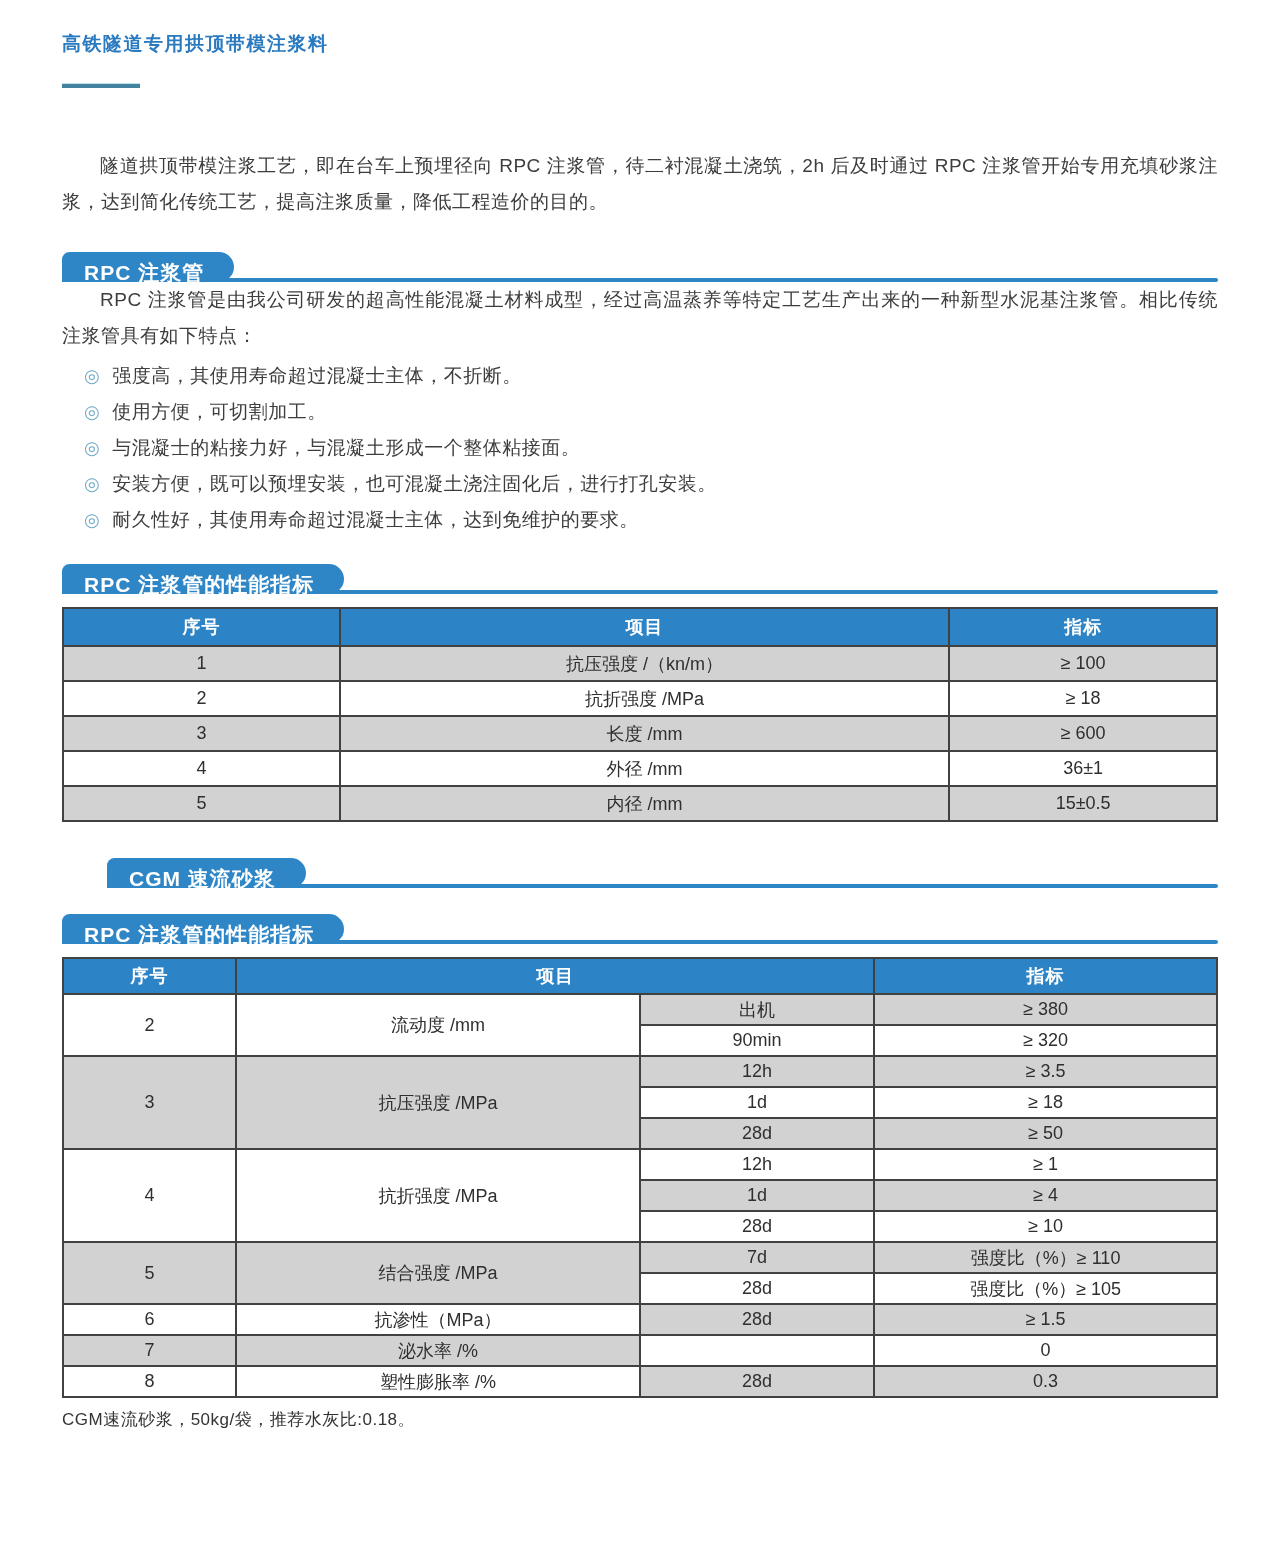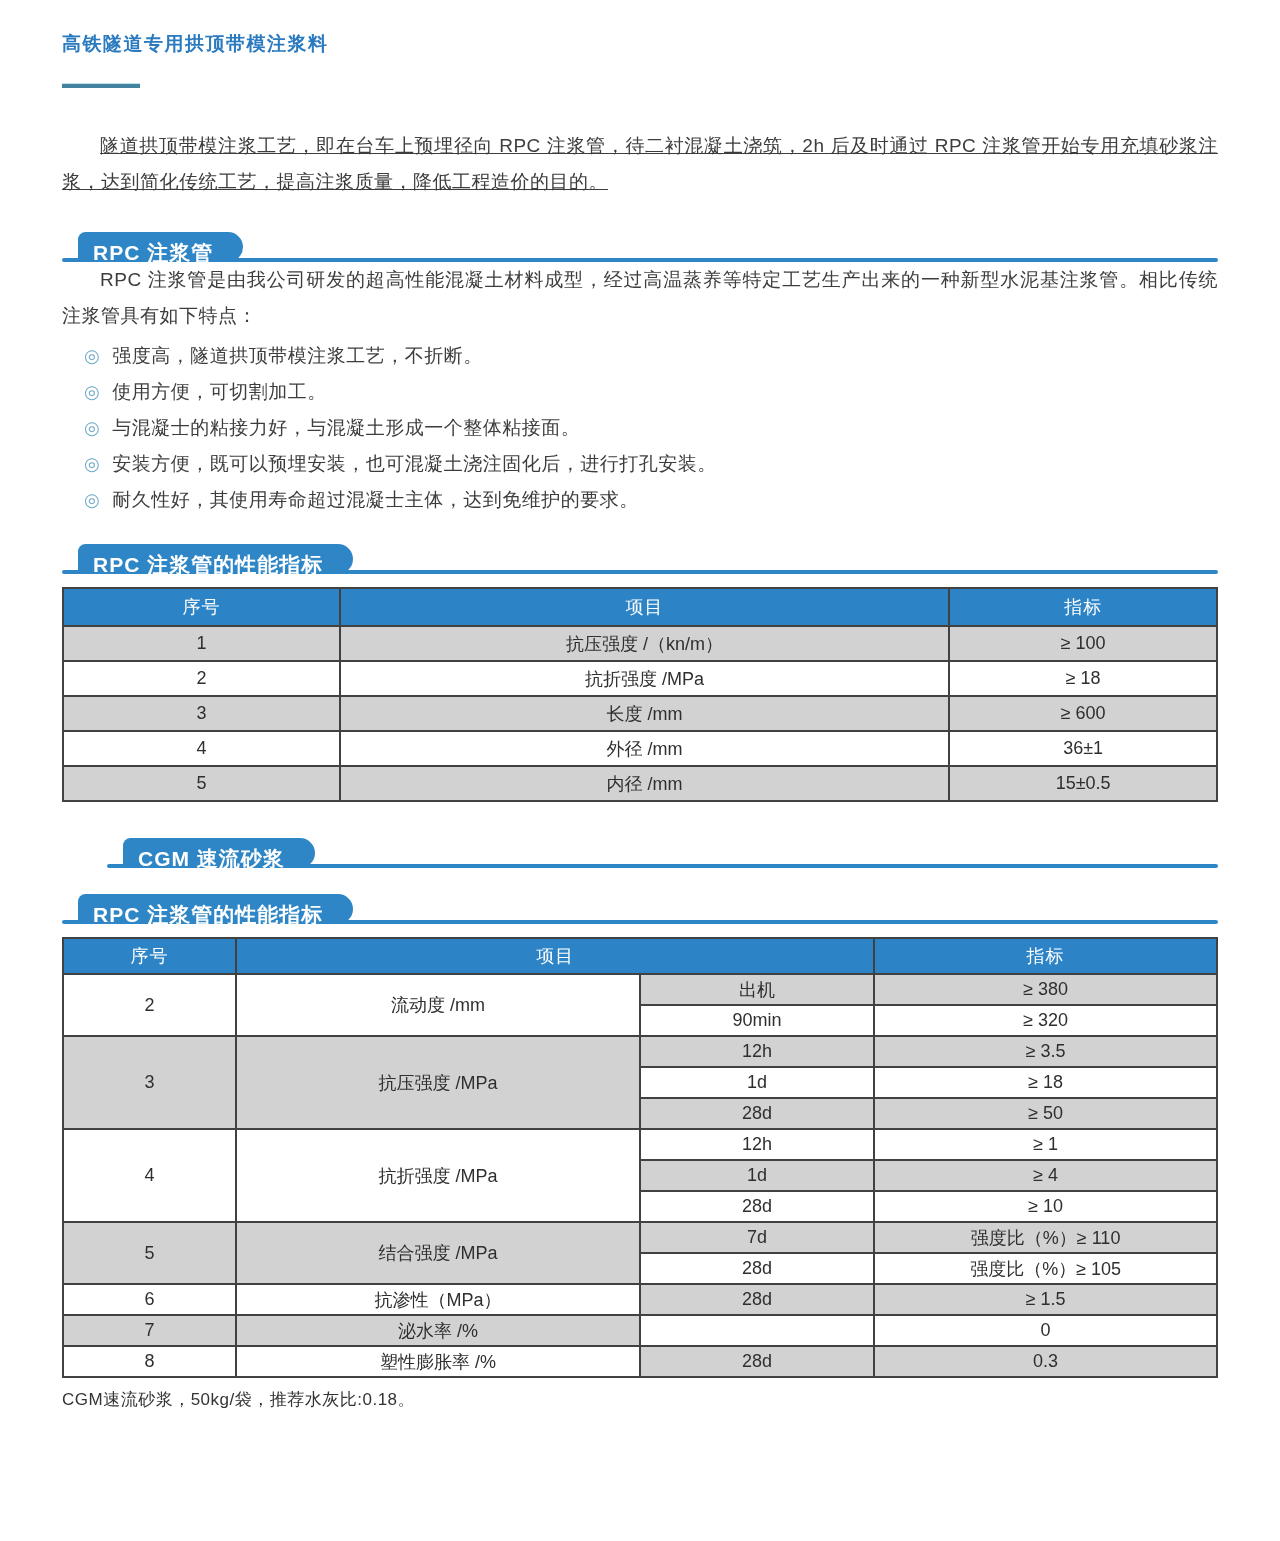--- a/index.html
+++ b/index.html
@@ -17,58 +17,58 @@
   }
   .title-underline {
     width:78px; height:4px; background:#44839f;
     border-top:1px solid #bfe2ef; margin-top:23px;
   }
 
   .body-text {
     margin:0; font-size:19px; line-height:36px;
     text-align:justify; color:#3d3d3d; letter-spacing:0.5px;
   }
-  .intro { margin-top:40px; text-indent:2em;text-decoration:underline; }
+  .intro { margin-top:60px; text-indent:2em; }
   .indent { text-indent:2em; }
   .para-rpc { margin-top:0; }
   .para-cgm { margin-top:14px; }
 
   
   .section-header { position:relative; height:42px; }
   .mt-tab1 { margin-top:20px; }
   .mt-tab2 { margin-top:14px; }
   .mt-tab3 { margin-top:24px;margin-left:45px; }
   .mt-tab4 { margin-top:14px; }
   .section-rule {
     position:absolute; left:0; right:0; bottom:0; height:4px;
     background:#2e86c6; border-radius:2px;
   }
   .section-tab {
-    position:absolute; left:16px; bottom:0; height:30px; line-height:42px;
+    position:absolute; left:0; bottom:0; height:30px; line-height:42px;
     background:#2e86c6; color:#ffffff;
     font-size:21px; font-weight:bold; letter-spacing:1px;
-    padding:0 30px 0 15px;
+    padding:0 30px 0 22px;
     border-radius:8px 16px 16px 0;
   }
 
   
   .bullets { list-style:none; margin:4px 0 0 0; padding:0 0 0 22px; }
   .bullets li { font-size:19px; line-height:36px; color:#3d3d3d; letter-spacing:0.5px; }
   .bullet-icon { color:#6fa9c6; margin-right:12px; font-size:18px; }
 
   
   table { width:100%; border-collapse:collapse; table-layout:fixed; }
   .perf-table { margin-top:13px; border:2px solid #414141; }
   th,td {
     border:2px solid #414141; text-align:center; vertical-align:middle;
     font-size:18px; color:#2f2f2f; padding:0 4px;
     overflow:hidden; white-space:nowrap;
   }
   thead th {
-    background:#2c84c6; color:#ffffff; font-weight:normal;
+    background:#2c84c6; color:#ffffff; font-weight:bold;
     height:38px; letter-spacing:1px;
   }
   #table1 thead th { height:36px; }
   #table1 td { height:33px; }
   #table2 thead th { height:34px; }
   #table2 td { height:29px; }
   .gray { background:#d2d2d2; }
 
   .footnote {
     margin:10px 0 0 0; font-size:17px; color:#333333; letter-spacing:0.5px;
@@ -85,21 +85,21 @@
   <p class="body-text intro">隧道拱顶带模注浆工艺，即在台车上预埋径向 RPC 注浆管，待二衬混凝土浇筑，2h 后及时通过 RPC 注浆管开始专用充填砂浆注浆，达到简化传统工艺，提高注浆质量，降低工程造价的目的。</p>
 
   <div class="section-header mt-tab1">
     <div class="section-rule"></div>
     <div class="section-tab">RPC 注浆管</div>
   </div>
 
   <p class="body-text indent para-rpc">RPC 注浆管是由我公司研发的超高性能混凝土材料成型，经过高温蒸养等特定工艺生产出来的一种新型水泥基注浆管。相比传统注浆管具有如下特点：</p>
 
   <ul class="bullets" id="bullet-list">
-      <li><span class="bullet-icon">◎</span><span>强度高，隧道拱顶带模注浆工艺，不折断。</span></li>
+      <li><span class="bullet-icon">◎</span><span>强度高，其使用寿命超过混凝士主体，不折断。</span></li>
       <li><span class="bullet-icon">◎</span><span>使用方便，可切割加工。</span></li>
       <li><span class="bullet-icon">◎</span><span>与混凝士的粘接力好，与混凝土形成一个整体粘接面。</span></li>
       <li><span class="bullet-icon">◎</span><span>安装方便，既可以预埋安装，也可混凝土浇注固化后，进行打孔安装。</span></li>
       <li><span class="bullet-icon">◎</span><span>耐久性好，其使用寿命超过混凝士主体，达到免维护的要求。</span></li>
     </ul>
 
   <div class="section-header mt-tab2">
     <div class="section-rule"></div>
     <div class="section-tab">RPC 注浆管的性能指标</div>
   </div>

